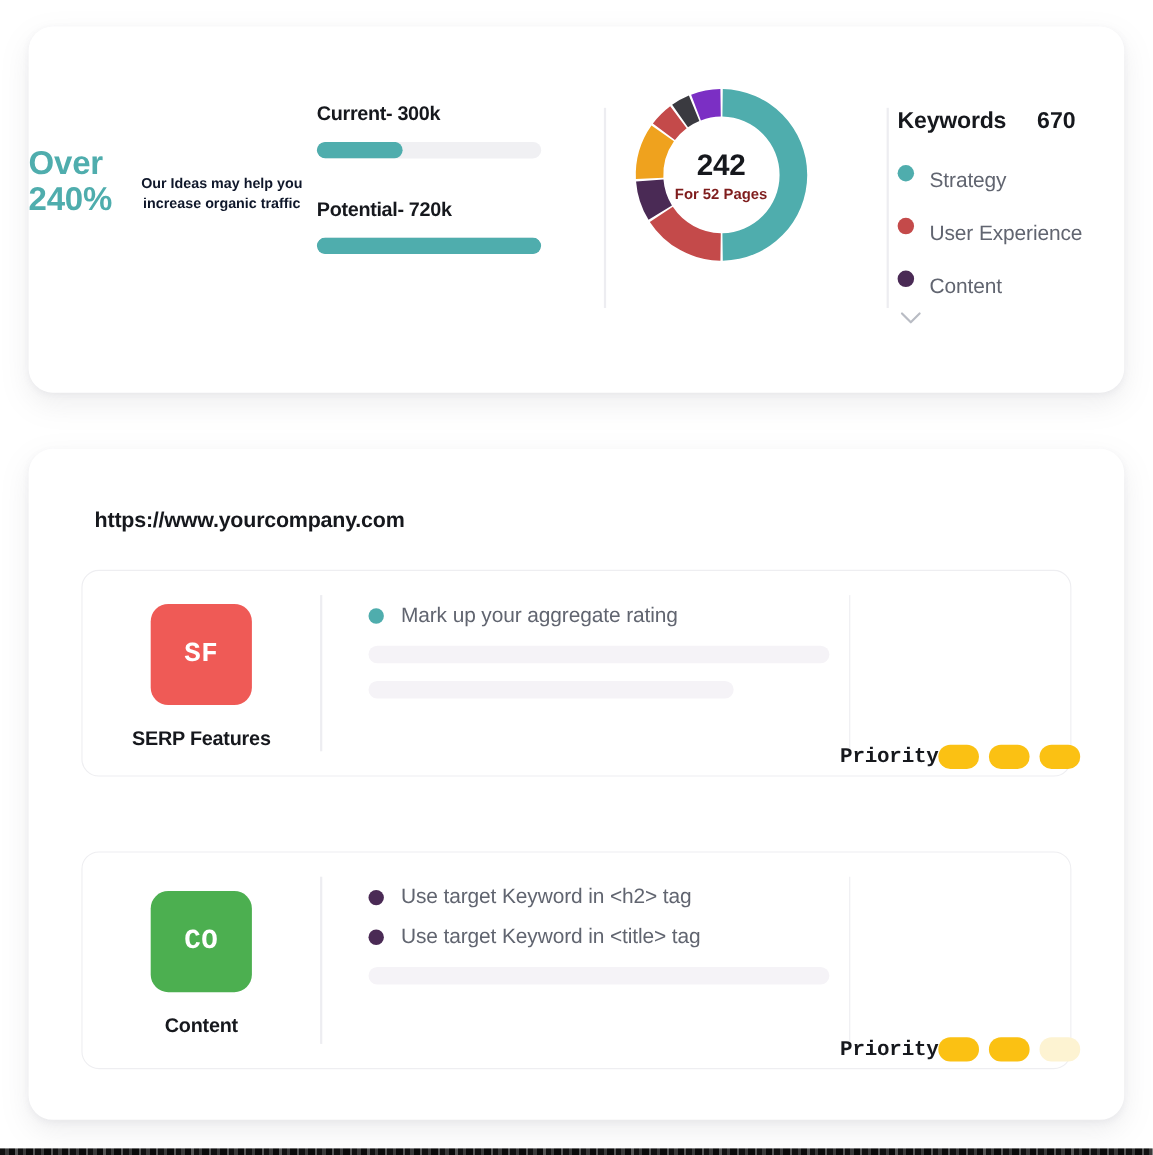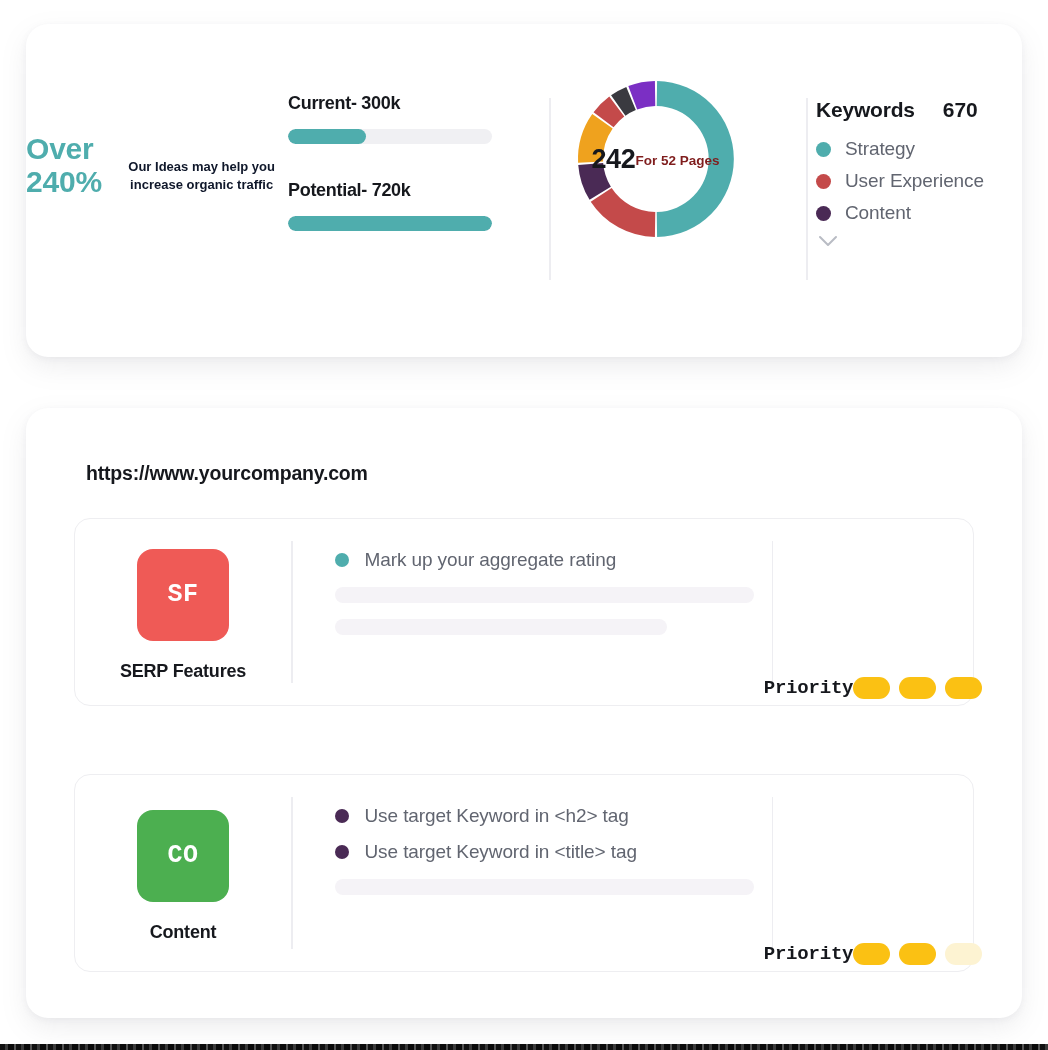--- a/index.html
+++ b/index.html
@@ -128,21 +128,21 @@
     width: 184px;
     height: 184px;
     margin-top: 8px;
   }
   .donut-wrap svg { display: block; }
   .donut-center {
     position: absolute;
     left: 0; top: 0;
     width: 100%; height: 100%;
     display: flex;
-    flex-direction: row;
+    flex-direction: column;
     align-items: center;
     justify-content: center;
   }
   .donut-value {
     font-size: 27px;
     font-weight: bold;
     color: #16181d;
     letter-spacing: -0.3px;
   }
   .donut-sub {
@@ -183,20 +183,21 @@
   }
   .legend-dot {
     width: 15px; height: 15px;
     border-radius: 50%;
     flex: 0 0 15px;
   }
   .legend-label {
     font-size: 19px;
     color: #616570;
     letter-spacing: -0.1px;
+    margin-top: 16px;
   }
   .legend-more {
     margin-top: 6px;
     margin-left: 1px;
     width: 22px; height: 14px;
     cursor: pointer;
   }
 
   
   #bottom-card {

